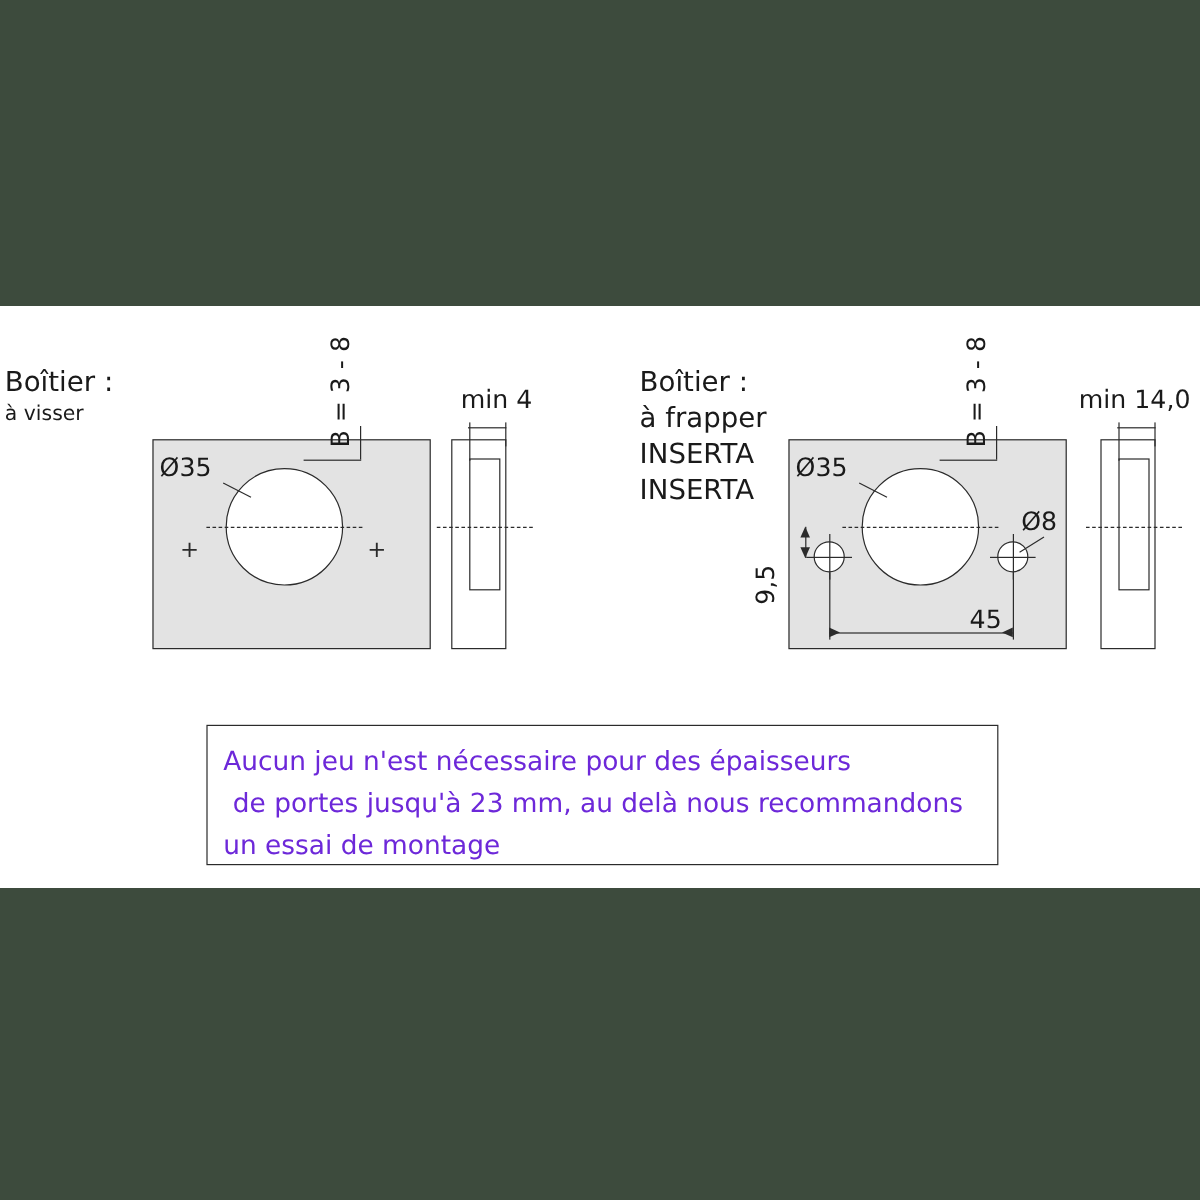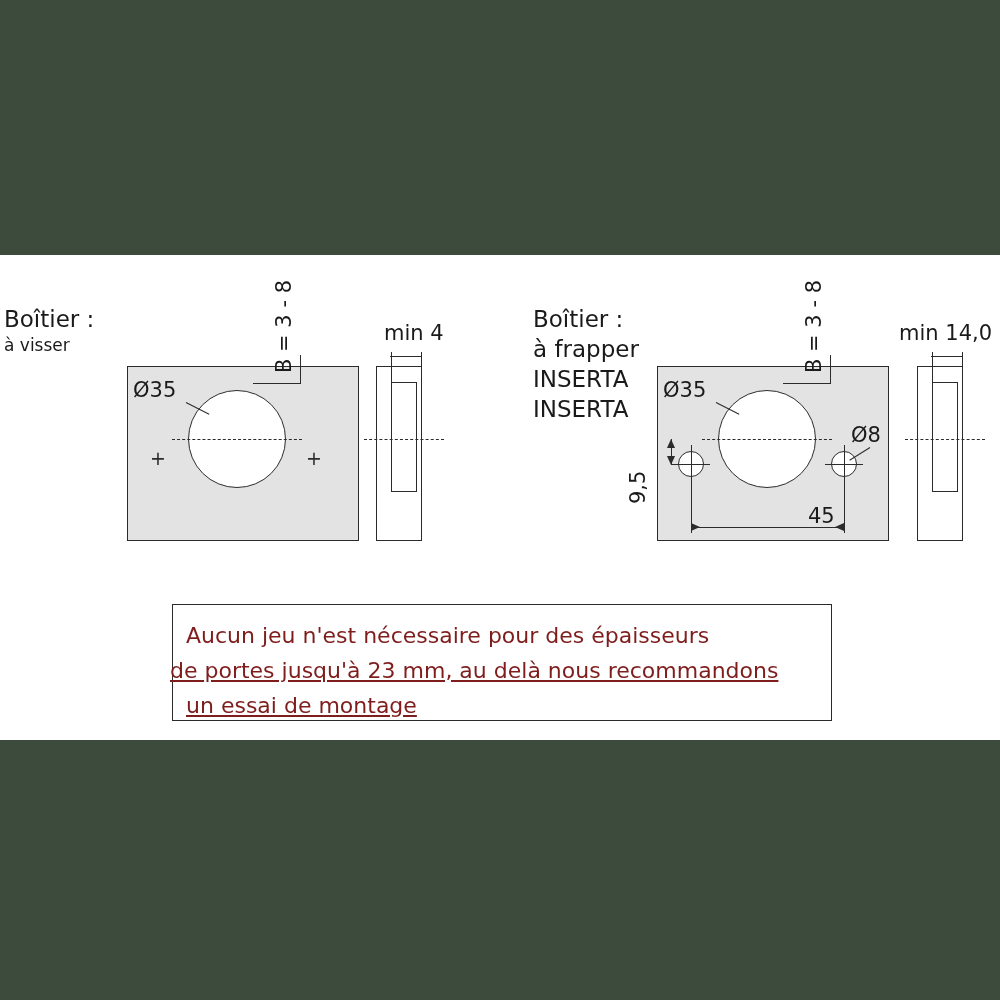--- a/index.html
+++ b/index.html
@@ -101,21 +101,21 @@
     color: #1a1a1a;
   }
   .notebox {
     position: absolute;
     border: 1.7px solid #2b2b2b;
     background: #ffffff;
     box-sizing: border-box;
   }
   .note-text {
     position: absolute;
-    color: #7f1d1d;
+    color: #6d28d9;
     white-space: pre;
     line-height: 1.5;
   }
   .arrowL, .arrowR {
     position: absolute;
     width: 0; height: 0;
   }
   .arrowR {
     border-top: 4px solid transparent;
     border-bottom: 4px solid transparent;
@@ -226,17 +226,17 @@
       <div class="dashdot-h" style="left:905px; top:184px; width:80px;"></div>
 
       <div class="txt" style="left:899px; top:65px; font-size:21px;">min 14,0</div>
       <div class="thin-h" style="left:931px; top:101px; width:32px;"></div>
       <div class="thin-v" style="left:932px; top:97px; height:32px;"></div>
       <div class="thin-v" style="left:962px; top:97px; height:20px;"></div>
     </div>
 
     <div class="notebox" style="left:172px; top:349px; width:660px; height:117px;"></div>
     <div class="note-text" style="left:186px; top:364px; font-size:22px;">Aucun jeu n'est nécessaire pour des épaisseurs</div>
-    <div class="note-text" style="left:170px; top:399px; font-size:22px;text-decoration:underline;">de portes jusqu'à 23 mm, au delà nous recommandons</div>
-    <div class="note-text" style="left:186px; top:434px; font-size:22px;text-decoration:underline;">un essai de montage</div>
+    <div class="note-text" style="left:194px; top:399px; font-size:22px;">de portes jusqu'à 23 mm, au delà nous recommandons</div>
+    <div class="note-text" style="left:186px; top:434px; font-size:22px;">un essai de montage</div>
 
   </div>
 </div>
 
 </body></html>

